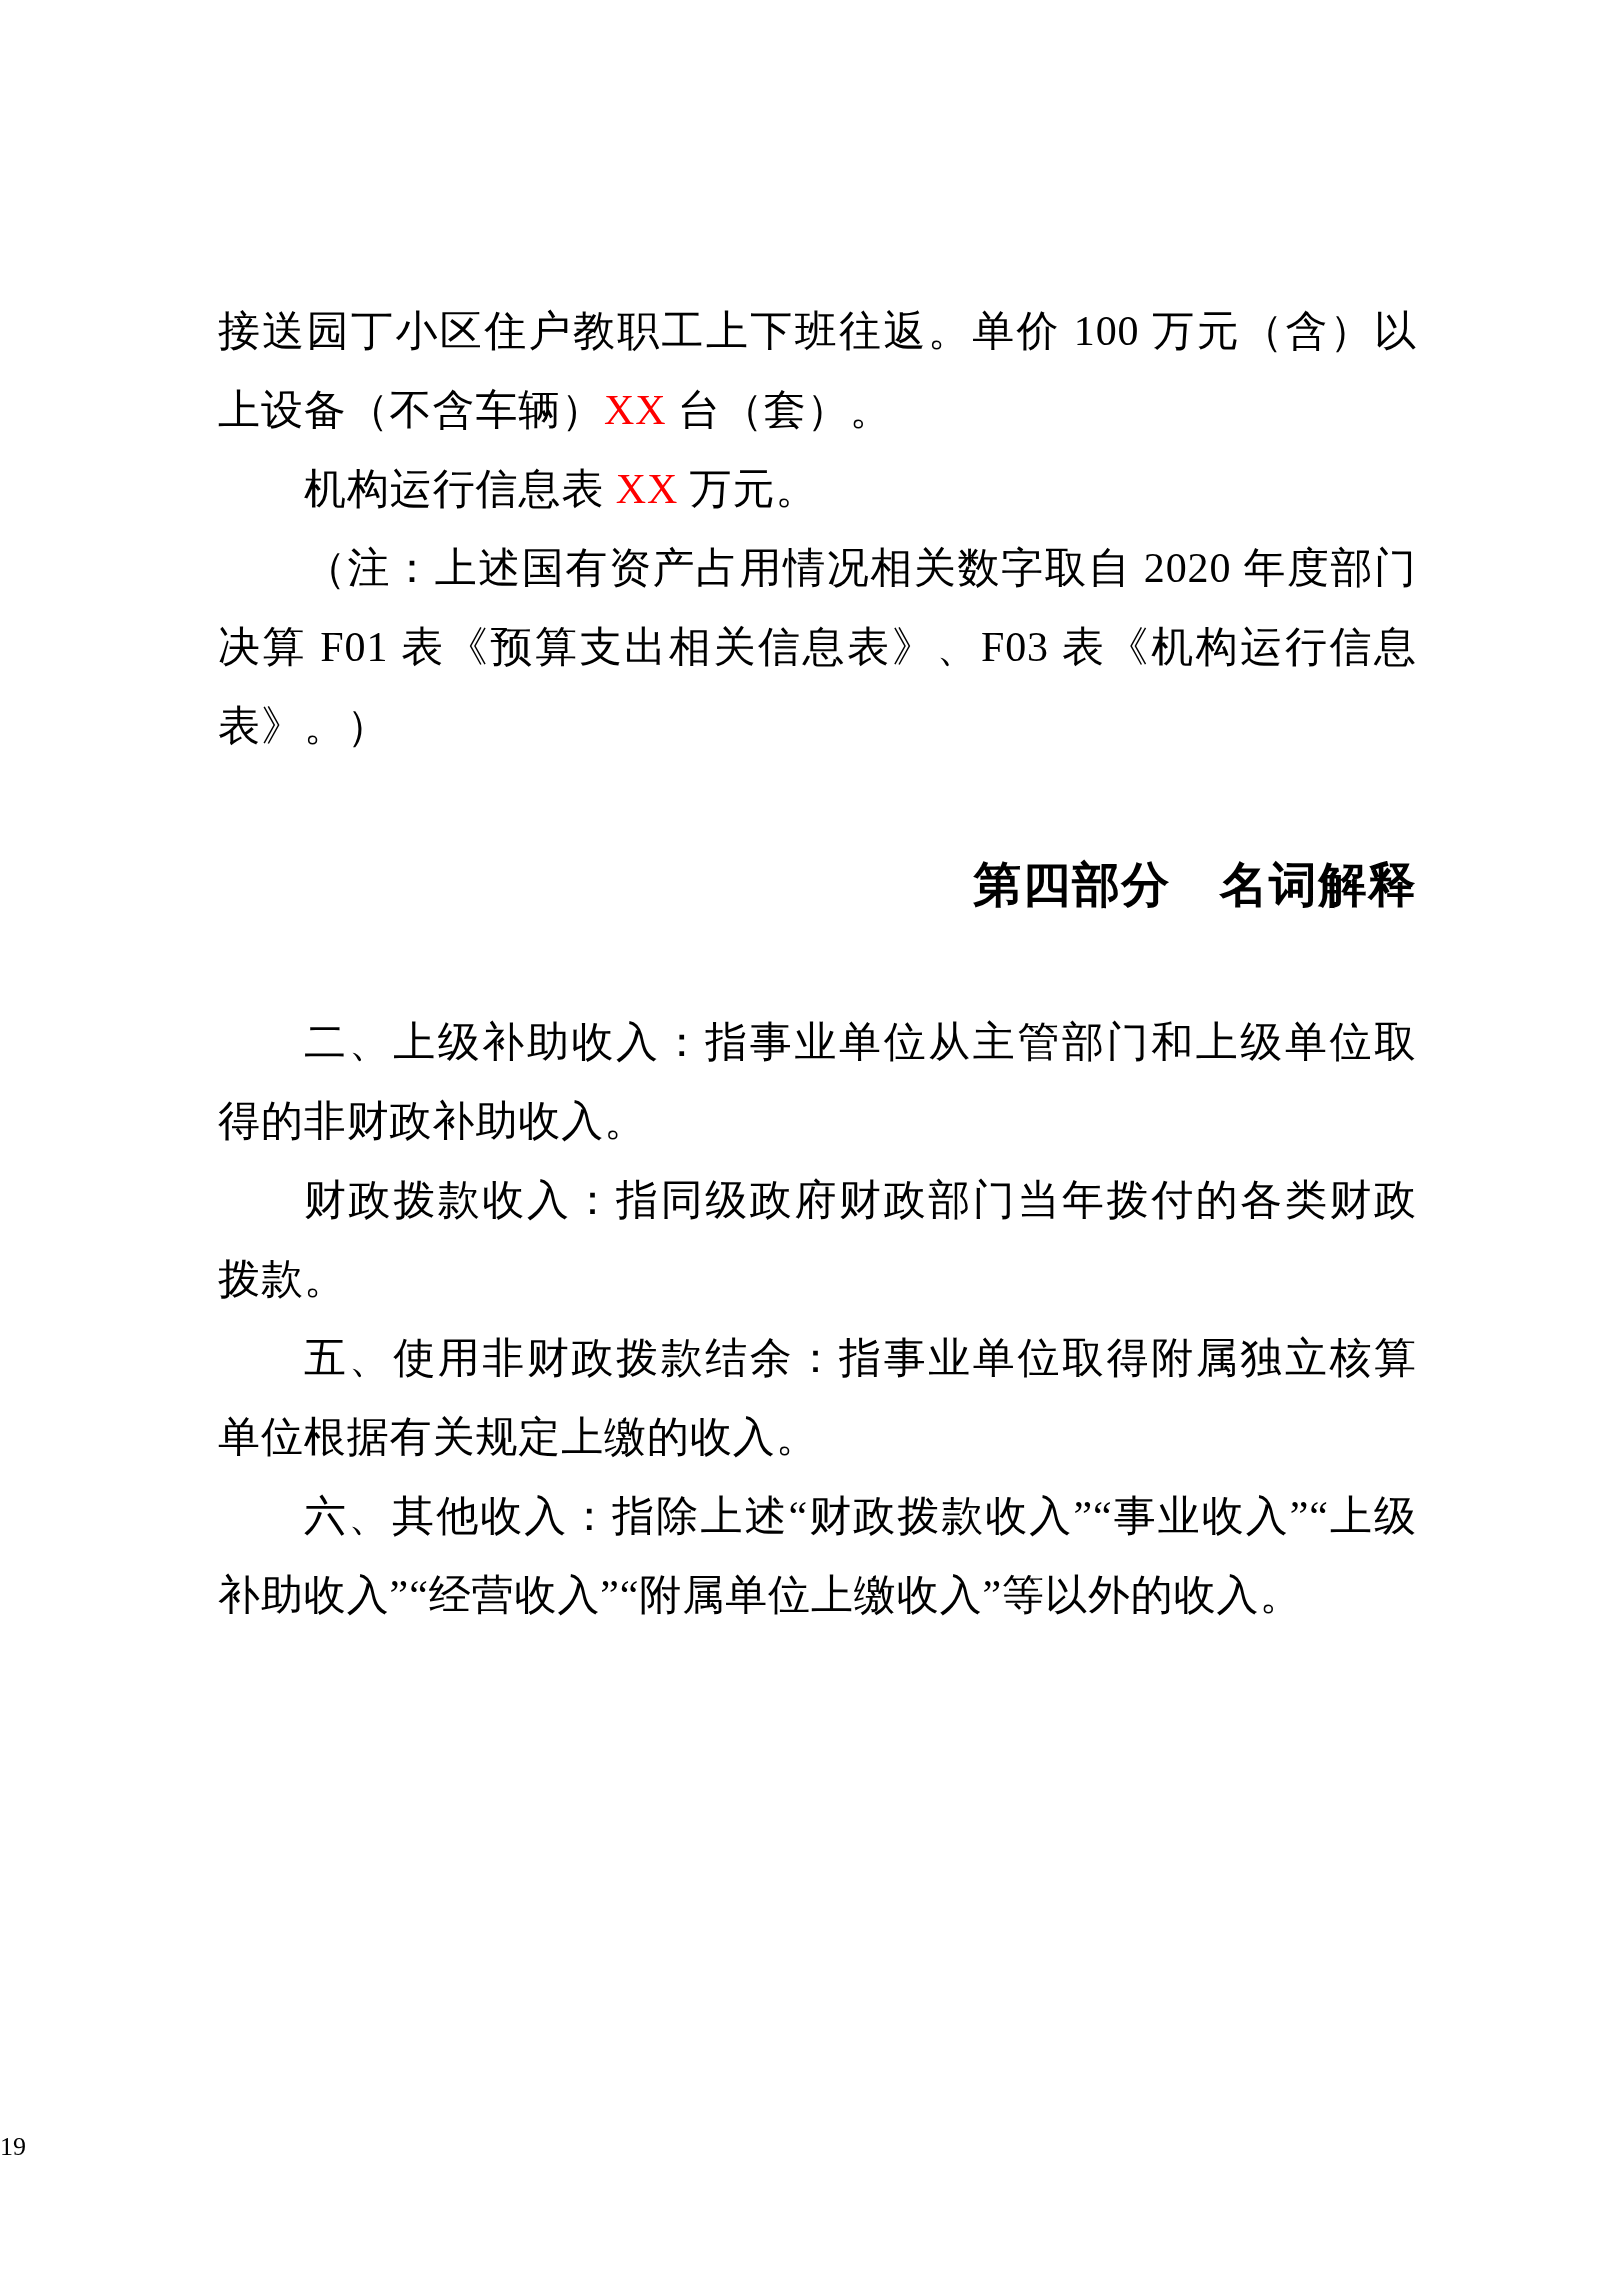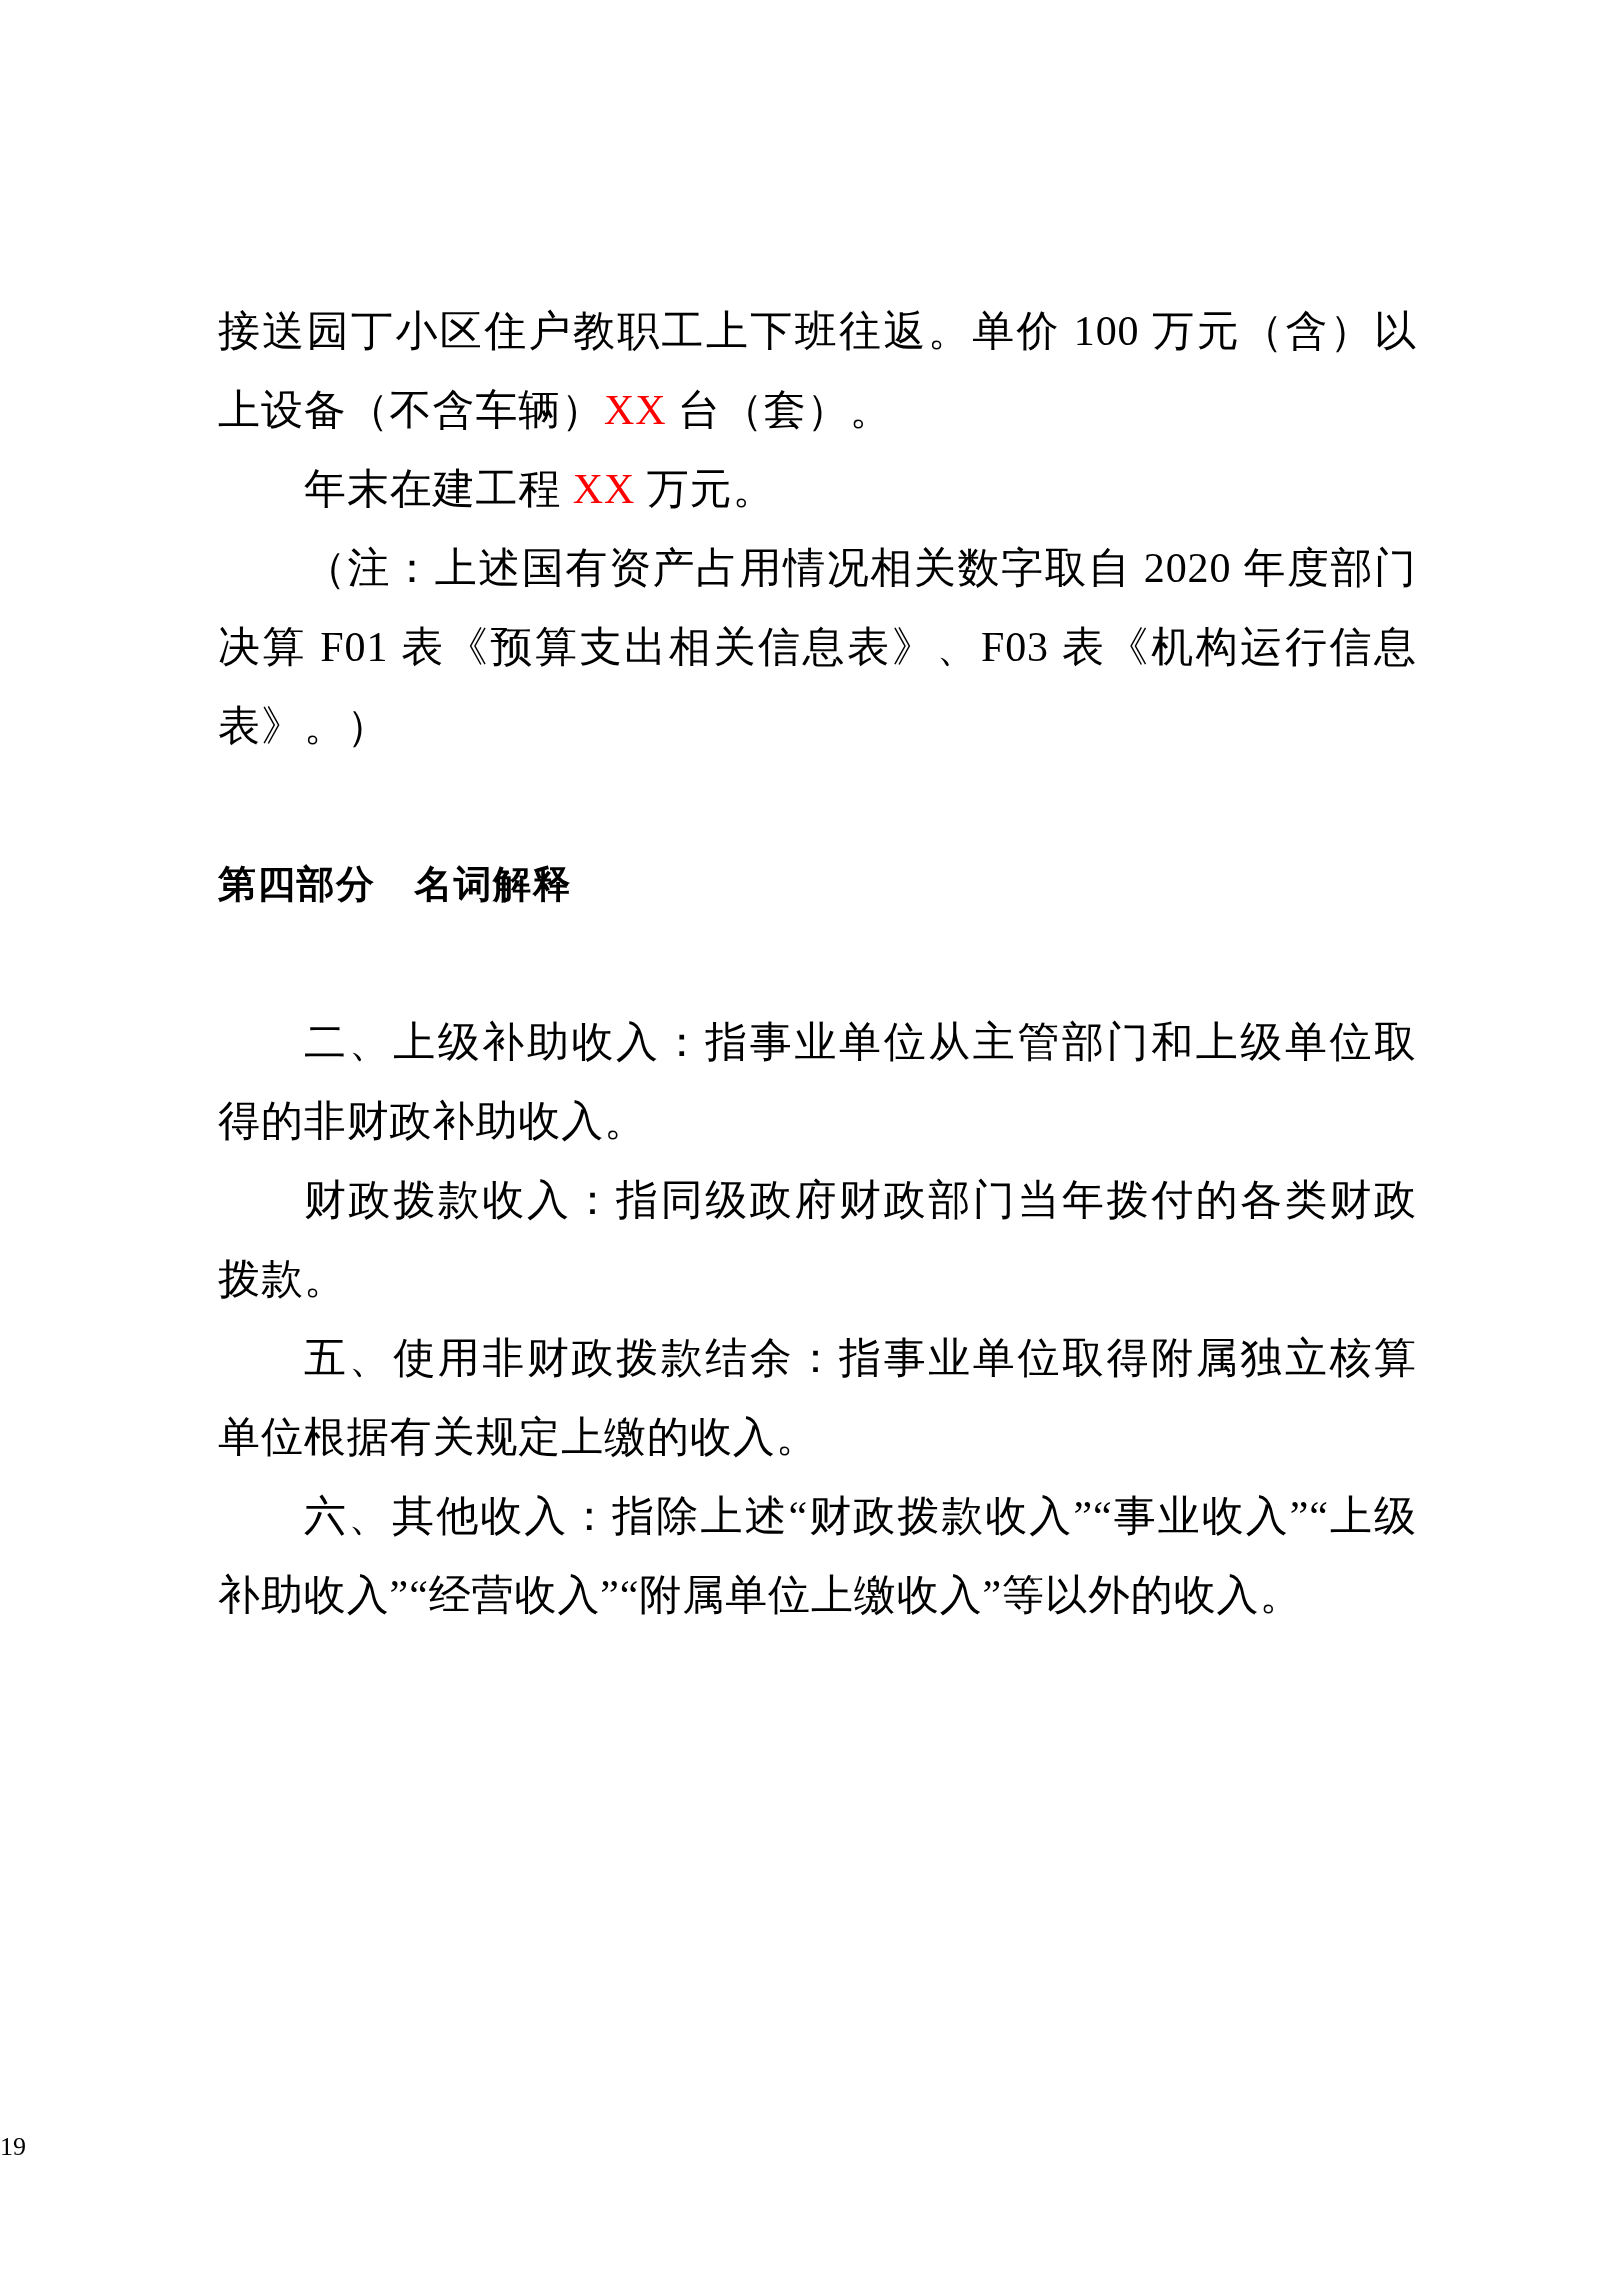--- a/index.html
+++ b/index.html
@@ -33,24 +33,24 @@
     padding: 0;
   }
   .indent {
     text-indent: 86px;
   }
   h2.heading {
     margin: 79px 0;
     padding: 0;
     font-family: "Liberation Sans", "DejaVu Sans", sans-serif;
     font-weight: bold;
-    font-size: 38px;
+    font-size: 48px;
     line-height: 79px;
     letter-spacing: 1.3px;
-    text-align: left;
+    text-align: right;
     text-indent: 0;
   }
   .highlight {
     color: #ff0000; 
   }
   .pagenum {
     position: absolute;
     left: 0;
     top: 2127px;
     width: 100%;
@@ -61,21 +61,21 @@
 </style>
 </head>
 <body>
 
 <div class="page">
 
   <div class="content">
 
     <p class="para"><span>接送园丁小区住户教职工上下班往返。单价 100 万元（含）以上设备（不含车辆）</span><span class="highlight" style="color: rgb(255, 0, 0);">XX</span><span> 台（套）。</span></p>
 
-    <p class="para indent"><span>年末在建工程 </span><span class="highlight" style="color: rgb(255, 0, 0);">XX</span><span> 万元。</span></p>
+    <p class="para indent"><span>机构运行信息表 </span><span class="highlight" style="color: rgb(255, 0, 0);">XX</span><span> 万元。</span></p>
 
     <p class="para indent">（注：上述国有资产占用情况相关数字取自 2020 年度部门决算 F01 表《预算支出相关信息表》、F03 表《机构运行信息表》。）</p>
 
     <h2 class="heading">第四部分　名词解释</h2>
 
     <p class="para indent">二、上级补助收入：指事业单位从主管部门和上级单位取得的非财政补助收入。</p>
 
     <p class="para indent">财政拨款收入：指同级政府财政部门当年拨付的各类财政拨款。</p>
 
 

